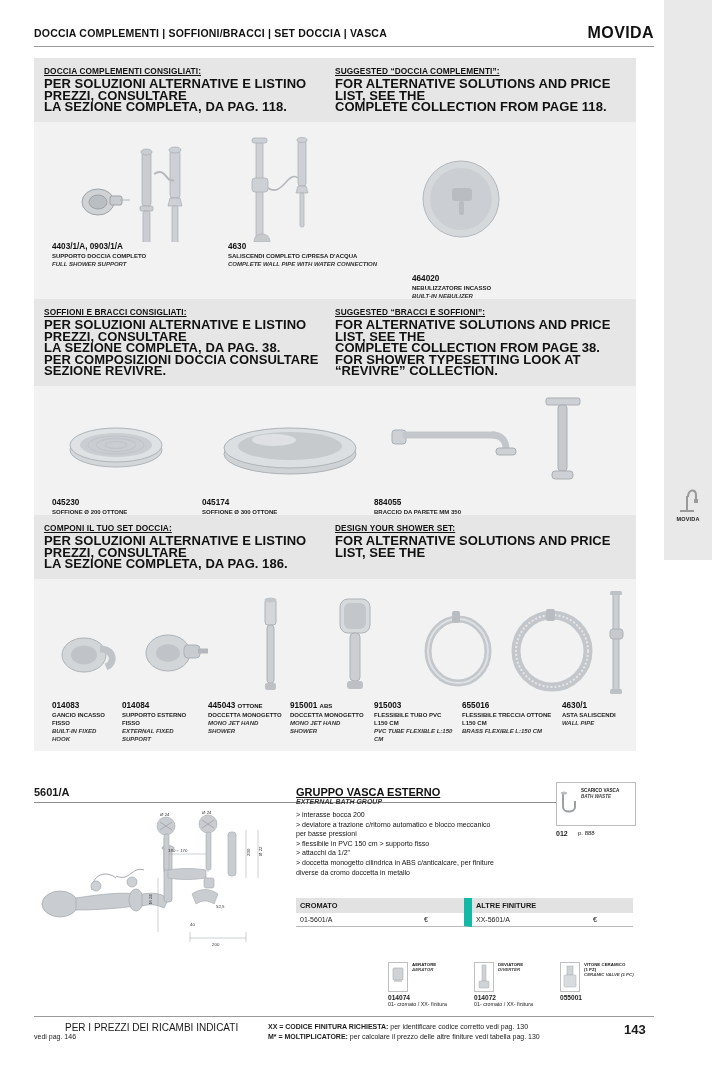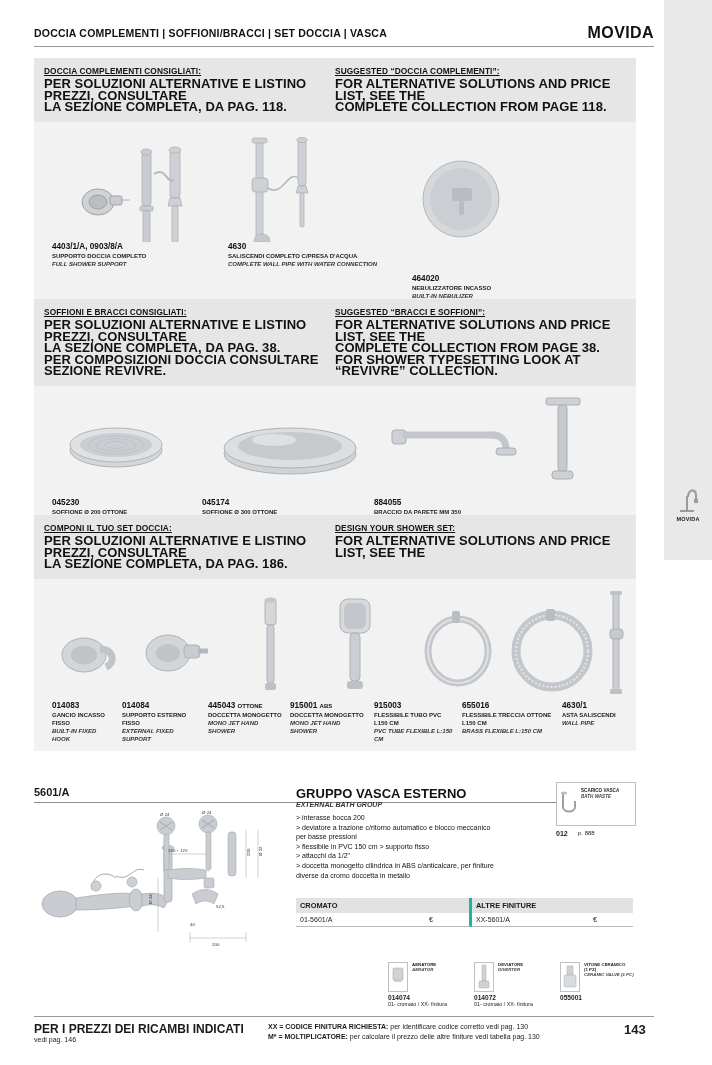--- a/index.html
+++ b/index.html
@@ -60,31 +60,31 @@
   .cap-code { font-size:8.2px; font-weight:bold; color:#111; }
   .cap-code .small { font-size:6px; font-weight:bold; }
   .cap-it { font-size:6px; font-weight:bold; color:#222; line-height:8px; margin-top:1px;}
   .cap-en { font-size:6px; font-weight:bold; font-style:italic; color:#333; line-height:8px; }
 
   
   .bottom-code { position:absolute; left:34px; top:786px; font-size:11px; font-weight:bold; }
   .hr-bottomcode { position:absolute; left:34px; top:802px; width:602px; height:1px; background:#8d8d8d; }
 
   .spec { position:absolute; left:296px; top:786px; width:340px; }
-  .spec-t1 { font-size:13px; font-weight:bold; color:#111; }
+  .spec-t1 { font-size:11px; font-weight:bold; color:#111;text-decoration:underline; }
   .spec-t2 { font-size:7px; font-weight:bold; font-style:italic; color:#333; margin-bottom:5px;}
   .spec-b { font-size:7.2px; font-weight:bold; color:#111; margin-top:3px;}
   .spec-l { font-size:7px; color:#111; line-height:9.6px; }
 
   .price-table { position:absolute; left:296px; top:898px; width:340px; }
   .pt-head { display:flex; }
   .pt-head > div { background:#e2e2e2; font-size:7.4px; font-weight:bold; padding:3px 4px; }
   .pt-row { display:flex; }
   .pt-row > div { font-size:7px; padding:3px 4px; }
-  .pt-c1 { width:176px; border-right:3px solid #14b8a6; }
+  .pt-c1 { width:176px; border-right:8px solid #14b8a6; }
   .pt-c2 { width:161px; }
   .pt-row .pt-c1, .pt-row .pt-c2 { border-bottom:1px solid #b9b9b9; position:relative; }
   .eur { position:absolute; right:36px; top:3px; font-size:7px;}
 
   .scarico-box {
     position:absolute; left:556px; top:782px; width:80px; height:44px;
     border:1px solid #bdbdbd; background:#fff;
   }
   .scarico-t1 { position:absolute; left:24px; top:5px; font-size:4.6px; font-weight:bold; }
   .scarico-t2 { position:absolute; left:24px; top:11px; font-size:4.6px; font-weight:bold; font-style:italic; color:#444;}
@@ -96,21 +96,21 @@
   .acc { position:absolute; top:0; width:82px; }
   .acc-box { width:20px; height:30px; border:1px solid #c0c0c0; background:#fff; position:relative; }
   .acc-t1 { font-size:4.4px; font-weight:bold; }
   .acc-t2 { font-size:4.4px; font-weight:bold; font-style:italic; color:#444; }
   .acc-code { font-size:6.6px; font-weight:bold; margin-top:2px;}
   .acc-fin { font-size:5.3px; }
 
   
   .hr-footer { position:absolute; left:34px; top:1016px; width:620px; height:1px; background:#9a9a9a; }
   .f-left { position:absolute; left:34px; top:1022px; }
-  .f-l1 { font-size:12px; font-weight:bold; }
+  .f-l1 { font-size:10px; font-weight:normal;margin-left:31px; }
   .f-l2 { font-size:7px; }
   .f-mid { position:absolute; left:268px; top:1022px; width:350px; }
   .f-m { font-size:7px; line-height:10px; }
   .f-m b { font-weight:bold; }
   .pageno { position:absolute; left:624px; top:1022px; font-size:13px; font-weight:bold; }
 
   
   svg { display:block; overflow:visible; }
 </style>
 </head>
@@ -196,21 +196,21 @@
 
       <svg style="position:absolute;left:372px;top:22px;" width="110" height="110" viewBox="0 0 110 110">
         <circle cx="55" cy="55" r="38" fill="#d5d9dc" stroke="#b3b7bb"></circle>
         <circle cx="55" cy="55" r="31" fill="#cbcfd3"></circle>
         <rect x="46" y="44" width="20" height="13" rx="3" fill="#b9bdc1"></rect>
         <rect x="53" y="57" width="5" height="14" rx="2" fill="#b9bdc1"></rect>
       </svg>
 
       <div class="cap-row" style="position:absolute;left:0;bottom:0;width:602px;">
         <div class="cap" style="width:190px;padding-left:18px;">
-          <div class="cap-code">4403/1/A, 0903/8/A</div>
+          <div class="cap-code">4403/1/A, 0903/1/A</div>
           <div class="cap-it">SUPPORTO DOCCIA COMPLETO</div>
           <div class="cap-en">FULL SHOWER SUPPORT</div>
         </div>
         <div class="cap" style="width:184px;">
           <div class="cap-code">4630</div>
           <div class="cap-it">SALISCENDI COMPLETO C/PRESA D'ACQUA</div>
           <div class="cap-en">COMPLETE WALL PIPE WITH WATER CONNECTION</div>
         </div>
         <div class="cap" style="width:190px;margin-top:32px;">
           <div class="cap-code">464020</div>

